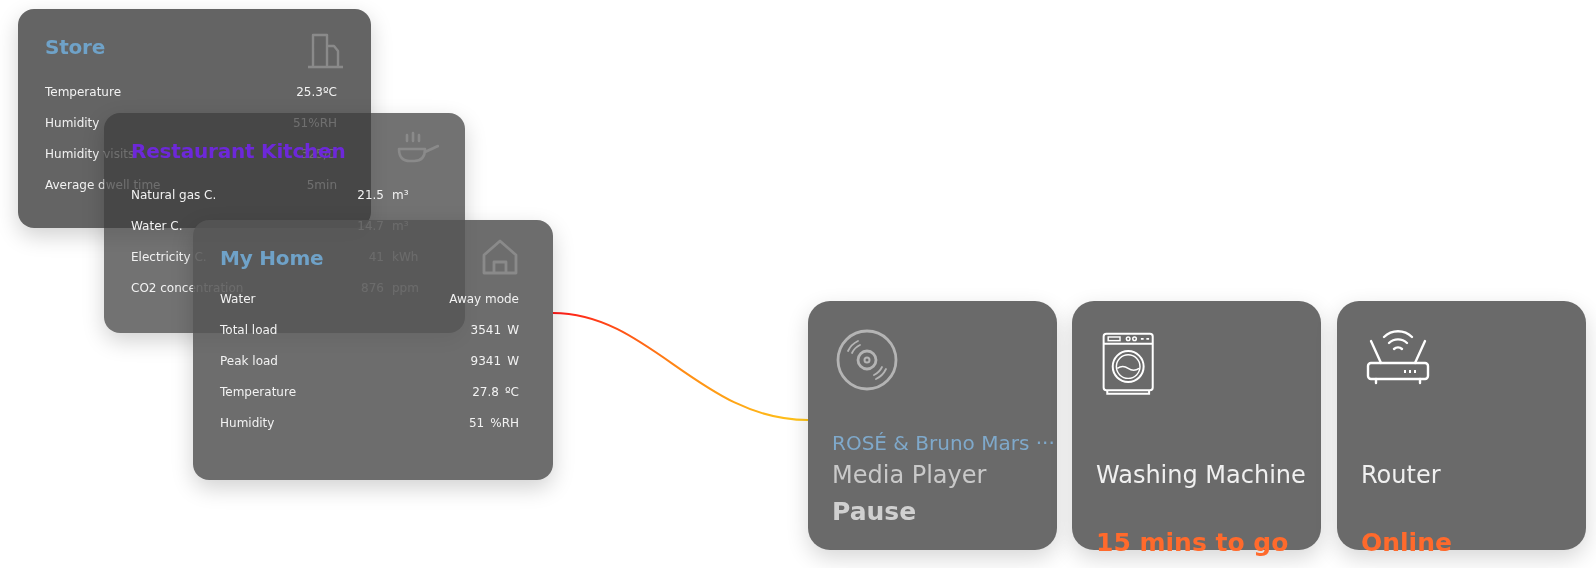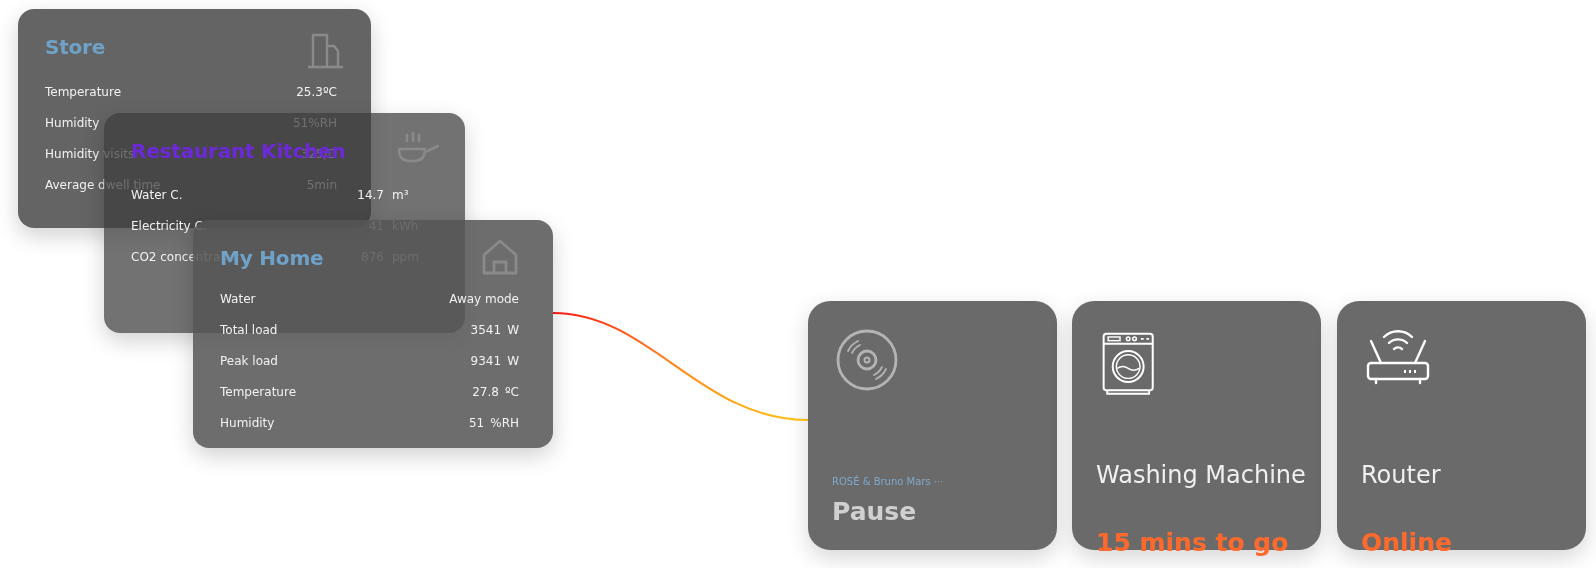--- a/index.html
+++ b/index.html
@@ -11,21 +11,21 @@
   }
   .card {
     position: absolute;
     background: rgba(96, 96, 96, 0.93);
     border-radius: 16px;
     box-shadow: 0 8px 22px rgba(0,0,0,0.18);
     box-sizing: border-box;
   }
   #store { left: 18px; top: 9px; width: 353px; height: 219px; z-index: 1; background: rgba(95,95,95,0.97); }
   #kitchen { left: 104px; top: 113px; width: 361px; height: 220px; z-index: 2; background: rgba(60,60,60,0.72); }
-  #home { left: 193px; top: 220px; width: 360px; height: 228px; z-index: 3; background: rgba(85,85,85,0.86); }
+  #home { left: 193px; top: 220px; width: 360px; height: 260px; z-index: 3; background: rgba(85,85,85,0.86); }
 
   .card-title {
     position: absolute; left: 27px; top: 26px;
     font-size: 20px; font-weight: bold; letter-spacing: -0.2px;
   }
   .title-blue { color: #6fa2c8; }
   .title-orange { color: #6d28d9; }
   .card-icon { position: absolute; right: 24px; top: 20px; width: 42px; height: 42px; }
   .rows { position: absolute; left: 27px; right: 34px; top: 76px; }
   .row {
@@ -43,21 +43,21 @@
   .device {
     position: absolute; top: 301px; width: 249px; height: 249px;
     border-radius: 22px;
     background: #6a6a6a;
     box-shadow: 0 8px 22px rgba(0,0,0,0.16);
   }
   #dev-media { left: 808px; }
   #dev-washer { left: 1072px; border-radius: 22px; }
   #dev-router { left: 1337px; }
   .device .dev-icon { position: absolute; left: 26px; top: 26px; width: 66px; height: 66px; }
-  .device .dev-sub { position: absolute; left: 24px; top: 130px; font-size: 10px; color: #7fa9cb; margin-top: 45px; }
+  .device .dev-sub { position: absolute; left: 24px; top: 130px; font-size: 20px; color: #7fa9cb; }
   .device .dev-name { position: absolute; left: 24px; top: 160px; font-size: 24px; font-weight: normal; color: #f0f0f0; }
   .device .dev-status { position: absolute; left: 24px; top: 196px; font-size: 25px; font-weight: bold; }
   #dev-media .dev-name { color: #c9c9c9; }
   #dev-media .dev-status { color: #d0d0d0; }
   .status-orange { color: #ff6a2c; margin-top: 31px; }
 
   #connector { position: absolute; left: 0; top: 0; width: 1596px; height: 568px; z-index: 0; pointer-events: none; }
 </style>
 </head>
 <body>
@@ -111,20 +111,27 @@
 </div>
 
 <div class="card" id="kitchen">
   <div class="card-title title-orange">Restaurant Kitchen</div>
   <svg class="card-icon" viewBox="0 0 42 42" style="width:48px;right:26px;top:18px;">
     <path d="M13 4 V10 M19 2 V10 M25 4 V10" stroke="#8a8a8a" stroke-width="2.6" stroke-linecap="round" fill="none"></path>
     <path d="M5 18 H31 Q31 30 20 30 H16 Q5 30 5 18 Z M31 21 L44 15" stroke="#8a8a8a" stroke-width="2.6" stroke-linejoin="round" stroke-linecap="round" fill="none"></path>
   </svg>
   <div class="rows">
     <div class="row">
+      <span>Natural gas C.</span>
+      <span class="val">
+          <span class="num">21.5</span>
+          <span class="unit">m³</span>
+        </span>
+    </div>
+    <div class="row">
       <span>Water C.</span>
       <span class="val">
           <span class="num">14.7</span>
           <span class="unit">m³</span>
         </span>
     </div>
     <div class="row">
       <span>Electricity C.</span>
       <span class="val">
           <span class="num">41</span>
@@ -185,20 +192,21 @@
 </div>
 
 <div class="device" id="dev-media">
   <svg class="dev-icon" viewBox="0 0 66 66">
     <circle cx="33" cy="33" r="29" fill="none" stroke="#b4b4b4" stroke-width="2.8"></circle>
     <circle cx="33" cy="33" r="9" fill="none" stroke="#b4b4b4" stroke-width="2.8"></circle>
     <circle cx="33" cy="33" r="2.5" fill="none" stroke="#b4b4b4" stroke-width="2"></circle>
     <path d="M18 26 A17 17 0 0 1 26 18 M14 24 A21 21 0 0 1 24 14 M48 40 A17 17 0 0 1 40 48 M52 42 A21 21 0 0 1 42 52" fill="none" stroke="#b4b4b4" stroke-width="1.8" stroke-linecap="round"></path>
   </svg>
   <div class="dev-sub">ROSÉ &amp; Bruno Mars ···</div>
+  <div class="dev-name">Media Player</div>
   <div class="dev-status">Pause</div>
 </div>
 
 <div class="device" id="dev-washer">
   <svg class="dev-icon" viewBox="0 0 66 66" style="left:28px;top:26px;width:60px;height:70px;">
     <rect x="4" y="2" width="54" height="62" rx="3" fill="none" stroke="#ffffff" stroke-width="2.2"></rect>
     <path d="M4 13 H58 M8 64 V68 H54 V64" fill="none" stroke="#ffffff" stroke-width="2.2"></path>
     <rect x="9" y="5.5" width="13" height="4" fill="none" stroke="#ffffff" stroke-width="1.6"></rect>
     <circle cx="31" cy="7.5" r="2" fill="none" stroke="#ffffff" stroke-width="1.6"></circle>
     <circle cx="38" cy="7.5" r="2" fill="none" stroke="#ffffff" stroke-width="1.6"></circle>

